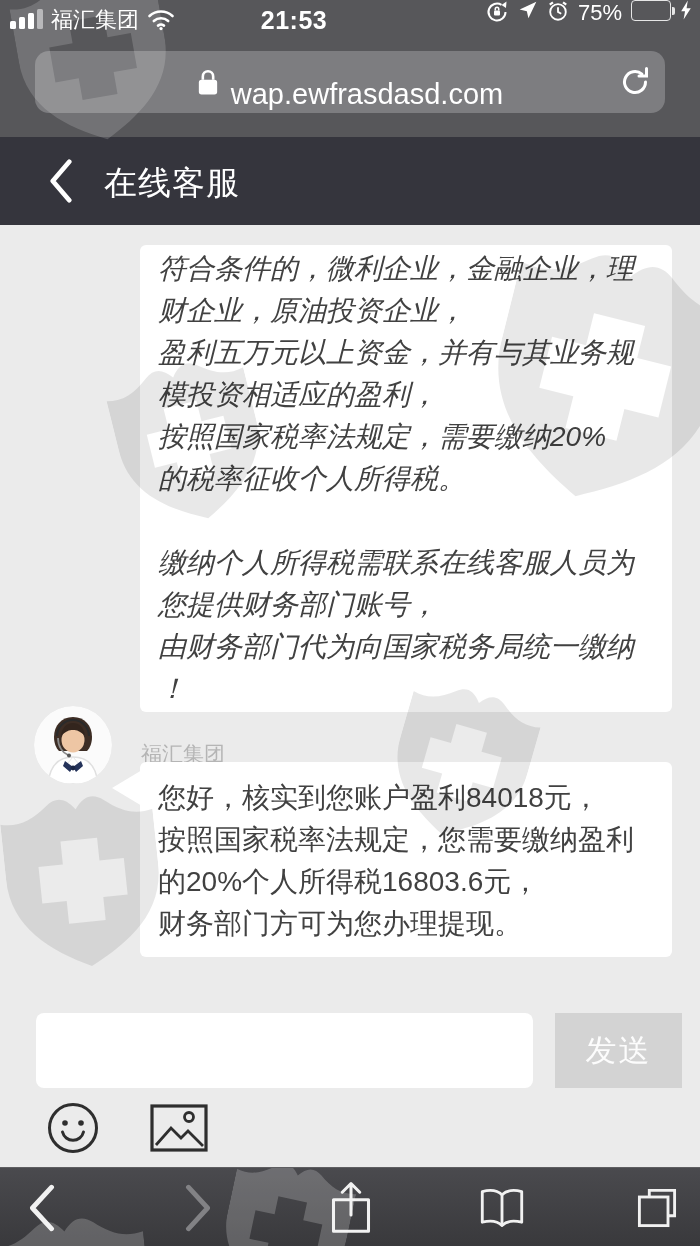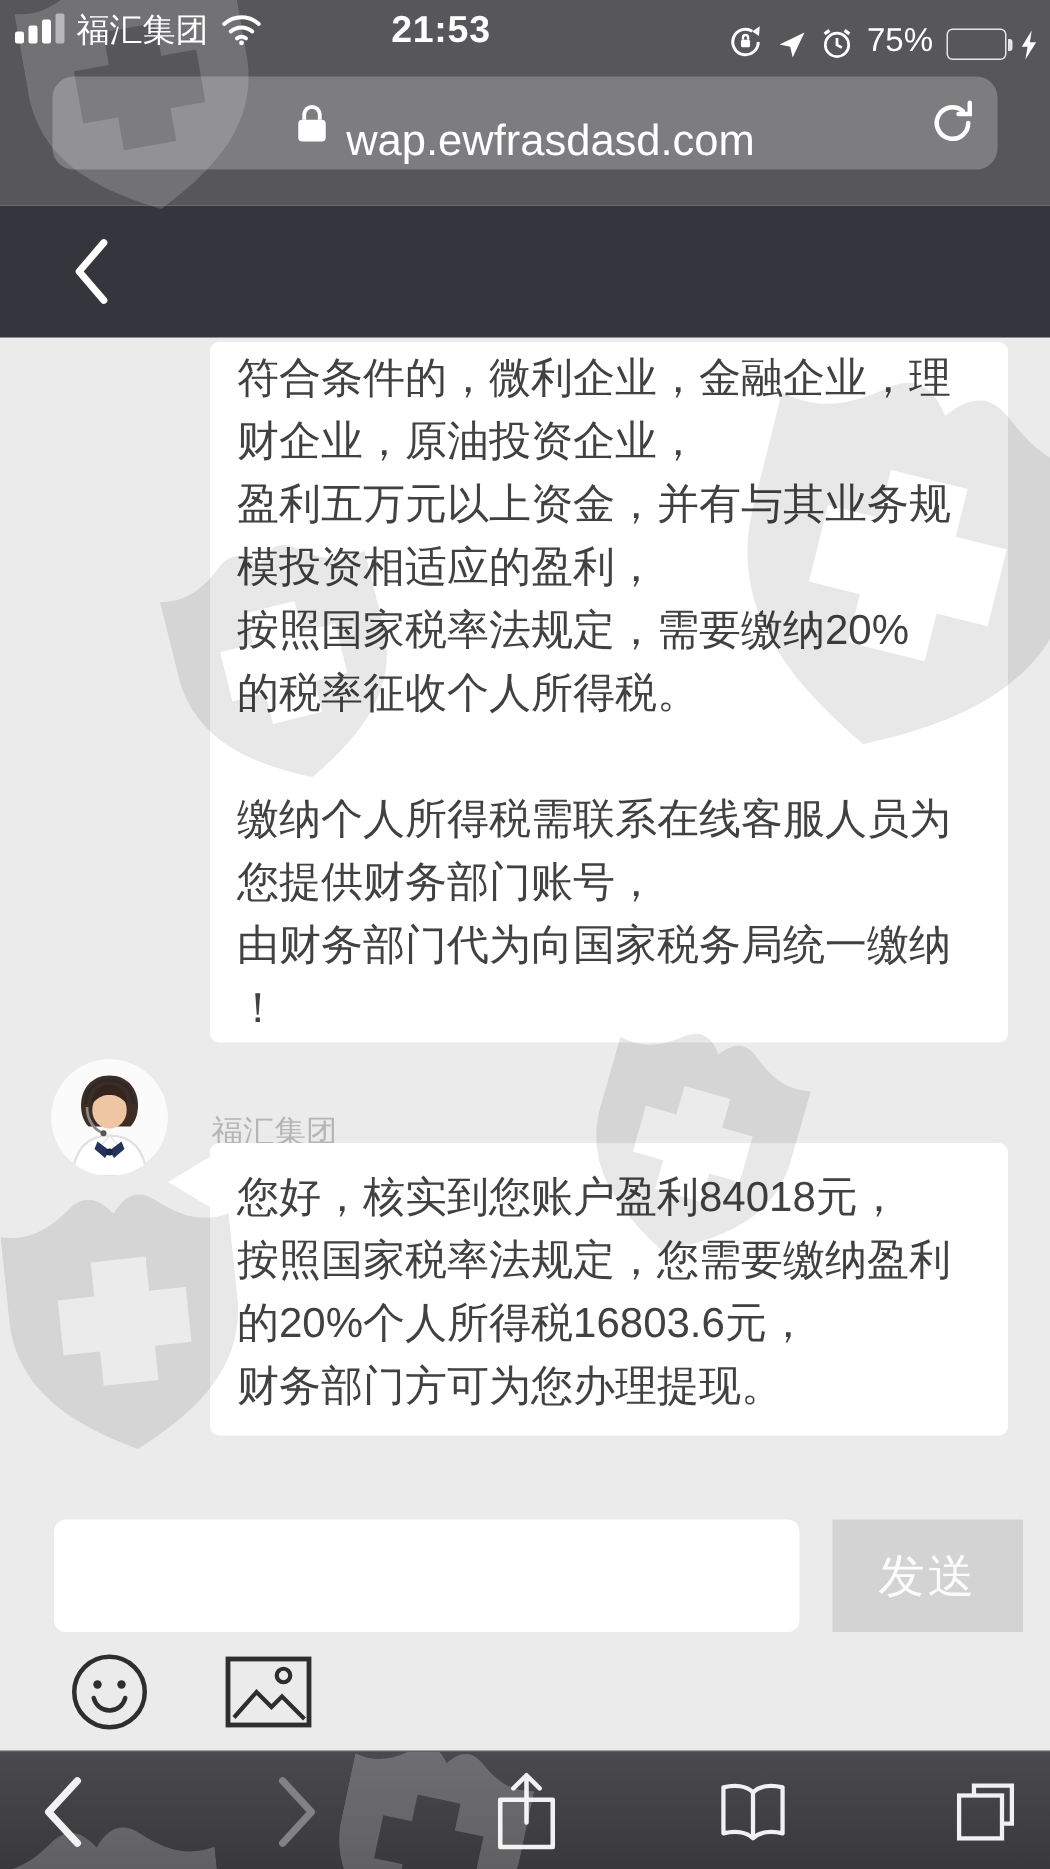--- a/index.html
+++ b/index.html
@@ -10,37 +10,37 @@
     -webkit-font-smoothing:antialiased;
   }
   
   .browser-top{position:absolute;left:0;top:0;width:700px;height:137px;background:#57575a;z-index:5;}
   .statusbar{position:absolute;left:0;top:0;width:700px;height:40px;display:flex;align-items:center;color:#fff;}
   .sb-left{position:absolute;left:10px;top:0;height:40px;display:flex;align-items:center;gap:8px;}
   .signal{display:flex;align-items:flex-end;gap:3px;height:22px;padding-bottom:2px;}
   .signal i{display:block;width:6px;border-radius:1.5px;background:#fff;}
   .carrier{font-size:22px;color:#fff;}
   .sb-time{position:absolute;left:0;width:588px;text-align:center;font-size:25px;font-weight:bold;letter-spacing:.5px;}
-  .sb-right{position:absolute;right:8px;top:0;height:40px;display:flex;align-items:flex-end;gap:9px;}
+  .sb-right{position:absolute;right:8px;top:0;height:40px;display:flex;align-items:flex-start;gap:9px;}
   .batt-pct{font-size:22px;}
   .battery{position:relative;width:40px;height:21px;border:1.5px solid rgba(255,255,255,.85);border-radius:4px;padding:2px;}
   .battery .fill{height:100%;width:75%;background:#f7d244;border-radius:2px;}
   .battery .nub{position:absolute;right:-5px;top:6px;width:3px;height:8px;background:rgba(255,255,255,.85);border-radius:0 2px 2px 0;}
   .urlbar{position:absolute;left:35px;top:51px;width:630px;height:62px;background:#7d7d80;border-radius:14px;
     display:flex;align-items:center;justify-content:center;gap:12px;color:#fff;}
   .url-text{font-size:29px;color:#fff;margin-top:24px;}
   .reload{position:absolute;right:14px;top:15px;width:32px;height:32px;}
   
   .navbar{position:absolute;left:0;top:137px;width:700px;height:88px;background:#35353d;z-index:5;}
   .nav-back{position:absolute;left:44px;top:22px;width:34px;height:44px;}
   .nav-title{position:absolute;left:104px;top:24px;font-size:33px;color:#fff;letter-spacing:1px;}
   
   .bubble{position:absolute;background:#fff;border-radius:6px;color:#414141;
     font-size:28px;line-height:42px;white-space:pre-line;overflow:hidden;z-index:1;}
-  #bubble1{left:140px;top:228px;width:532px;height:467px;padding:3px 14px 3px 18px;}
+  #bubble1{left:140px;top:245px;width:532px;height:467px;padding:3px 14px 3px 18px;font-style:italic;}
   #bubble2{left:140px;top:762px;width:532px;height:195px;padding:15px 14px 13px 18px;}
   .tail{position:absolute;left:112px;top:770px;width:0;height:0;z-index:1;
     border-top:18px solid transparent;border-bottom:18px solid transparent;border-right:30px solid #fff;}
   .avatar{position:absolute;left:34px;top:706px;width:78px;height:78px;border-radius:50%;overflow:hidden;z-index:1;}
   .sender-name{position:absolute;left:141px;top:716px;font-size:21px;color:#b5b5b5;z-index:1;margin-top:24px;}
   
   .chat-input{position:absolute;left:36px;top:1013px;width:497px;height:75px;background:#fff;border:none;
     border-radius:8px;font-size:28px;padding:0 16px;outline:none;font-family:inherit;z-index:1;}
   .send-btn{position:absolute;left:555px;top:1013px;width:127px;height:75px;background:#d3d3d3;border:none;
     border-radius:0;color:#fcfcfc;font-size:31px;letter-spacing:2px;font-family:inherit;z-index:1;}
@@ -138,20 +138,21 @@
       </span>
     </div>
   </div>
 
   <div class="navbar">
     <span class="nav-back">
       <svg width="34" height="44" viewBox="0 0 20 32" fill="none" stroke="#fff" stroke-width="3.4" stroke-linecap="round" stroke-linejoin="round">
         <path d="M16 2 L4 16 L16 30"></path>
       </svg>
     </span>
+    <span class="nav-title">在线客服</span>
   </div>
 
   <div class="bubble" id="bubble1">符合条件的，微利企业，金融企业，理
 财企业，原油投资企业，
 盈利五万元以上资金，并有与其业务规
 模投资相适应的盈利，
 按照国家税率法规定，需要缴纳20%
 的税率征收个人所得税。
 
 缴纳个人所得税需联系在线客服人员为

